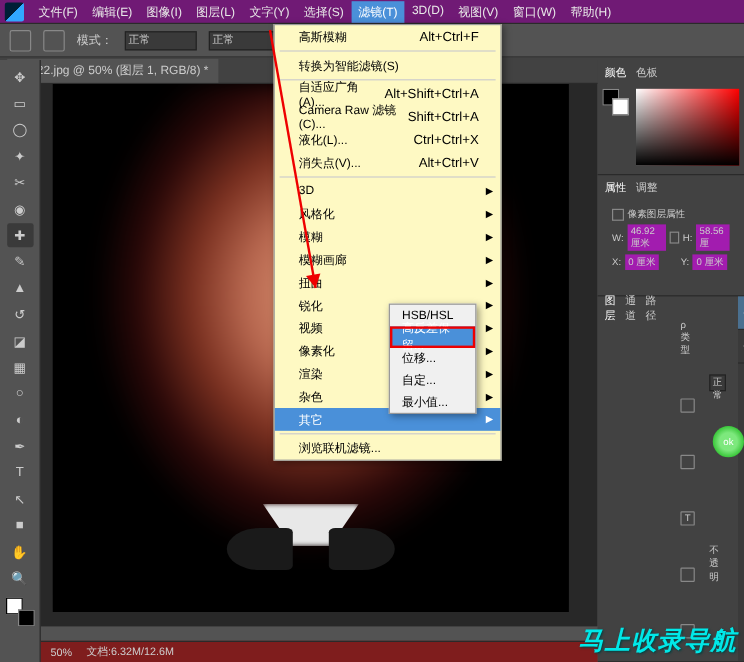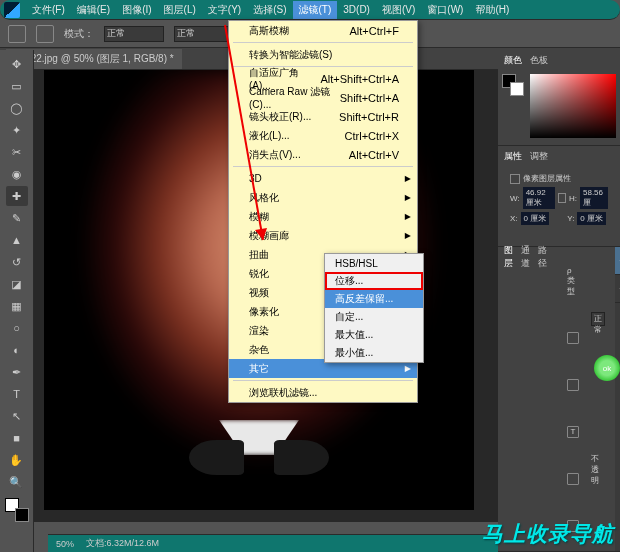--- a/index.html
+++ b/index.html
@@ -1,18 +1,18 @@
 <!DOCTYPE html>
 <html><head>
 <meta charset="utf-8">
 <style>
 * { box-sizing: border-box; margin: 0; padding: 0; font-family: "Microsoft YaHei", sans-serif; }
 body { width: 620px; height: 552px; background: #535353; overflow: hidden; position: relative; }
 
-.menubar { height: 20px; background: #0f766e; display: flex; align-items: center; padding: 0 4px; border-bottom: 1px solid #2a2a2a; border-radius: 10px; }
+.menubar { height: 20px; background: #701a75; display: flex; align-items: center; padding: 0 4px; border-bottom: 1px solid #2a2a2a; }
 .menubar .logo { width: 16px; height: 16px; background: linear-gradient(135deg, #001e36 50%, #31a8ff 50%); border-radius: 2px; margin-right: 6px; }
 .menubar span { color: #e8e8e8; font-size: 10px; padding: 2px 6px; cursor: pointer; }
 .menubar span.active { background: #4a90d9; color: #fff; }
 
 .toolbar { height: 28px; background: #535353; display: flex; align-items: center; padding: 0 8px; gap: 10px; border-bottom: 1px solid #2a2a2a; }
 .toolbar .ticon { width: 18px; height: 18px; border: 1px solid #888; border-radius: 2px; }
 .toolbar .label { color: #ccc; font-size: 10px; }
 .toolbar .dd { width: 60px; height: 16px; background: #3a3a3a; border: 1px solid #222; color: #ccc; font-size: 9px; padding: 0 2px; }
 .toolbar .btn { padding: 2px 8px; background: #3a3a3a; border: 1px solid #222; color: #ccc; font-size: 10px; border-radius: 3px; }
 
@@ -42,21 +42,21 @@
 .panel .tabs span.on { color: #fff; }
 .colorpicker { height: 75px; position: relative; padding: 4px; }
 .colorpicker .sw { width: 22px; height: 22px; position: relative; float: left; }
 .colorpicker .sw .a { position: absolute; width: 14px; height: 14px; background: #000; border: 1px solid #888; }
 .colorpicker .sw .b { position: absolute; width: 14px; height: 14px; bottom: 0; right: 0; background: #fff; border: 1px solid #888; }
 .colorpicker .grad { position: absolute; right: 4px; top: 4px; width: 86px; height: 64px; background: linear-gradient(to right, #fff 0%, #f00 100%), linear-gradient(to bottom, transparent 0%, #000 100%); background-blend-mode: multiply; }
 
 .props { padding: 4px 12px; min-height: 80px; }
 .props .row { display: flex; align-items: center; gap: 3px; margin: 3px 0; }
 .props .row .lbl { color: #ccc; font-size: 8px; }
-.props .row .val { color: #ccc; font-size: 8px; background: #0f172a; padding: 1px 3px; min-width: 28px; }
+.props .row .val { color: #ccc; font-size: 8px; background: #a21caf; padding: 1px 3px; min-width: 28px; }
 .props .icon { width: 10px; height: 10px; border: 1px solid #888; display: inline-block; }
 
 .layers { flex: 1; display: flex; }
 .layers .ctrl { padding: 4px 6px; display: flex; gap: 4px; align-items: center; flex-wrap: wrap; }
 .layers .ctrl .icn { width: 12px; height: 12px; border: 1px solid #888; border-radius: 1px; }
 .layers .ctrl .dd2 { flex: 1; height: 14px; background: #3a3a3a; border: 1px solid #222; color: #ccc; font-size: 8px; padding: 0 2px; }
 .layers .list { flex: 1; background: #3a3a3a; margin: 0 4px; }
 .layers .layer { height: 28px; display: flex; align-items: center; padding: 0 4px; gap: 4px; border-bottom: 1px solid #2a2a2a; }
 .layers .layer.sel { background: #4a7090; }
 .layers .layer .eye { width: 12px; height: 12px; color: #ccc; font-size: 10px; }
@@ -68,29 +68,29 @@
 
 .approve { position: absolute; right: 0; top: 355px; width: 26px; height: 26px; background: radial-gradient(circle, #7de87d 40%, #3bc73b 70%); border-radius: 50%; color: #fff; font-size: 8px; display: flex; align-items: center; justify-content: center; z-index: 50; }
 
 .menu { position: absolute; top: 20px; left: 228px; width: 190px; background: #fef9c3; border: 1px solid #999; box-shadow: 2px 2px 6px rgba(0,0,0,0.4); z-index: 100; }
 .menu .mi { height: 19px; display: flex; align-items: center; padding: 0 18px 0 20px; font-size: 10px; color: #000; position: relative; }
 .menu .mi.sel { background: #4a90d9; color: #fff; }
 .menu .mi .sc { margin-left: auto; font-size: 11px; }
 .menu .mi .arr { position: absolute; right: 6px; font-size: 8px; }
 .menu .sep { height: 1px; background: #ccc; margin: 2px 4px; }
 
-.submenu { position: absolute; top: 253px; left: 324px; width: 100px; background: #f0f0f0; border: 1px solid #999; box-shadow: 2px 2px 6px rgba(0,0,0,0.4); z-index: 101; }
+.submenu { position: absolute; top: 253px; left: 324px; width: 73px; background: #f0f0f0; border: 1px solid #999; box-shadow: 2px 2px 6px rgba(0,0,0,0.4); z-index: 101; }
 .submenu .mi { height: 18px; display: flex; align-items: center; padding: 0 10px; font-size: 10px; color: #000; }
 .submenu .mi.sel { background: #4a90d9; color: #fff; }
 .submenu .hlbox { position: absolute; top: 18px; left: 0; right: 0; height: 18px; border: 2px solid #e00; pointer-events: none; }
 
 .redarrow { position: absolute; top: 25px; left: 240px; width: 2px; height: 215px; z-index: 102; }
 .redarrow svg { position: absolute; top: 0; left: -15px; overflow: visible; }
 
-.statusbar { position: absolute; bottom: 0; left: 48px; right: 122px; height: 18px; background: #0f766e; display: flex; align-items: center; padding: 0 8px; gap: 12px; border-top: 1px solid #2a2a2a; }
+.statusbar { position: absolute; bottom: 0; left: 34px; right: 122px; height: 18px; background: #7f1d1d; display: flex; align-items: center; padding: 0 8px; gap: 12px; border-top: 1px solid #2a2a2a; }
 .statusbar span { color: #ccc; font-size: 9px; }
 
 .watermark { position: absolute; right: 6px; bottom: 4px; font-size: 21px; font-weight: bold; font-style: italic; color: #00e8e8; text-shadow: 1px 1px 2px #004040; z-index: 200; letter-spacing: 1px; }
 </style>
 </head>
 <body>
 
 <div class="menubar">
   <div class="logo"></div>
   <span>文件(F)</span>
@@ -240,44 +240,42 @@
 
 <div class="approve">ok</div>
 
 <div class="menu" id="filter-menu">
     <div class="mi">高斯模糊<span class="sc">Alt+Ctrl+F</span></div>
     <div class="sep"></div>
     <div class="mi">转换为智能滤镜(S)</div>
     <div class="sep"></div>
     <div class="mi">自适应广角(A)...<span class="sc">Alt+Shift+Ctrl+A</span></div>
     <div class="mi">Camera Raw 滤镜(C)...<span class="sc">Shift+Ctrl+A</span></div>
-    <div class="mi">镜头校正(R)...<span class="sc">Shift+Ctrl+R</span></div>
     <div class="mi">液化(L)...<span class="sc">Ctrl+Ctrl+X</span></div>
     <div class="mi">消失点(V)...<span class="sc">Alt+Ctrl+V</span></div>
     <div class="sep"></div>
     <div class="mi">3D<span class="arr">▶</span></div>
     <div class="mi">风格化<span class="arr">▶</span></div>
     <div class="mi">模糊<span class="arr">▶</span></div>
     <div class="mi">模糊画廊<span class="arr">▶</span></div>
     <div class="mi">扭曲<span class="arr">▶</span></div>
     <div class="mi">锐化<span class="arr">▶</span></div>
     <div class="mi">视频<span class="arr">▶</span></div>
     <div class="mi">像素化<span class="arr">▶</span></div>
     <div class="mi">渲染<span class="arr">▶</span></div>
     <div class="mi">杂色<span class="arr">▶</span></div>
     <div class="mi sel">其它<span class="arr">▶</span></div>
     <div class="sep"></div>
     <div class="mi">浏览联机滤镜...</div>
   </div>
 <div class="submenu" id="submenu">
   <div class="mi">HSB/HSL</div>
+    <div class="mi sel">高反差保留...</div>
     <div class="mi">位移...</div>
-    <div class="mi sel">高反差保留...</div>
     <div class="mi">自定...</div>
-    <div class="mi">最大值...</div>
     <div class="mi">最小值...</div>
     <div class="hlbox"></div>
 </div>
 
 <div class="redarrow">
   <svg width="60" height="230">
       <line x1="0" y1="0" x2="38" y2="215" stroke="#e00" stroke-width="2"></line>
       <polygon points="38,215 30,205 42,203" fill="#e00"></polygon>
     </svg>
 </div>

